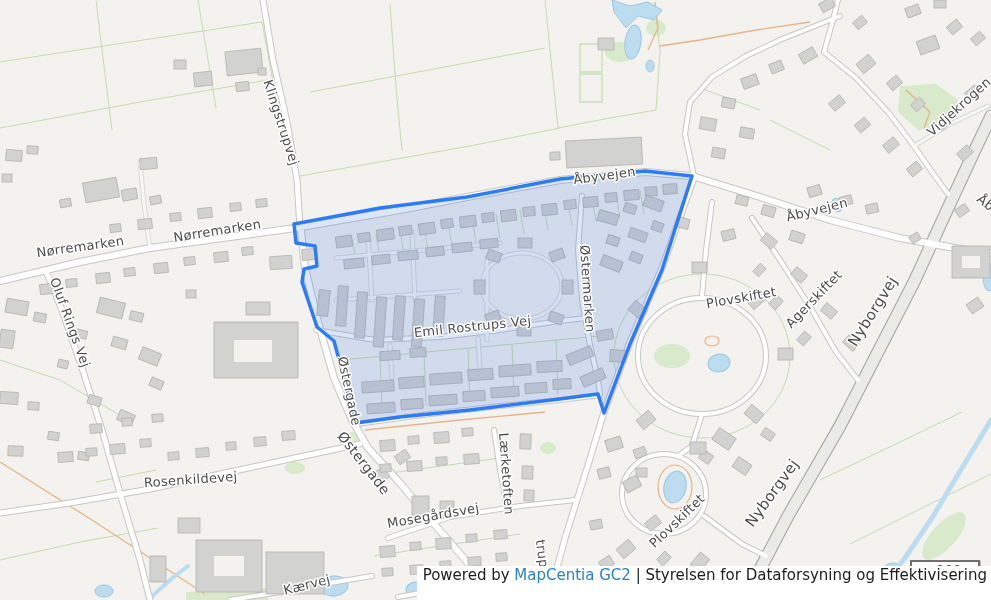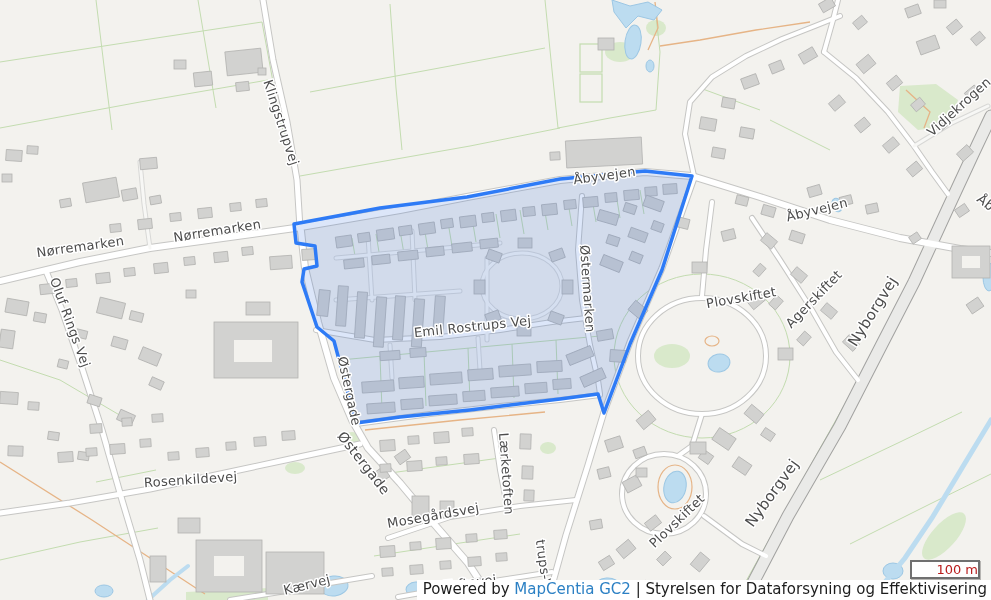--- a/index.html
+++ b/index.html
@@ -2,21 +2,21 @@
 <html><head>
 <meta charset="utf-8">
 <style>
   html,body{margin:0;padding:0;background:#ddd;}
   .viewport{position:relative;width:991px;height:600px;overflow:hidden;background:#f3f2ee;
     font-family:"DejaVu Sans","Liberation Sans",sans-serif;}
   svg{display:block;}
   .scalebar{position:absolute;right:11px;bottom:21px;width:66px;height:15px;background:rgba(255,255,255,.92);
     border:2px solid #6f6f6f;box-shadow:1px 1px 0 rgba(0,0,0,.25);display:flex;align-items:center;justify-content:flex-end;
     font-size:13px;color:#b91c1c;}
-  .attribution{position:absolute;right:0;bottom:0;height:20px;line-height:18px;background:#fff;
+  .attribution{position:absolute;right:0;bottom:0;height:34px;line-height:18px;background:#fff;
     padding:0 4px 0 6px;font-size:15px;color:#1c1c1c;white-space:nowrap;}
   .attribution a{color:#2c80c4;text-decoration:none;cursor:pointer;}
 </style>
 </head>
 <body>
 
 <div class="viewport">
   <svg id="map" xmlns="http://www.w3.org/2000/svg" width="991" height="600" viewBox="0 0 991 600">
       <rect x="0" y="0" width="991" height="600" fill="#f3f2ee"></rect>
       <g>

